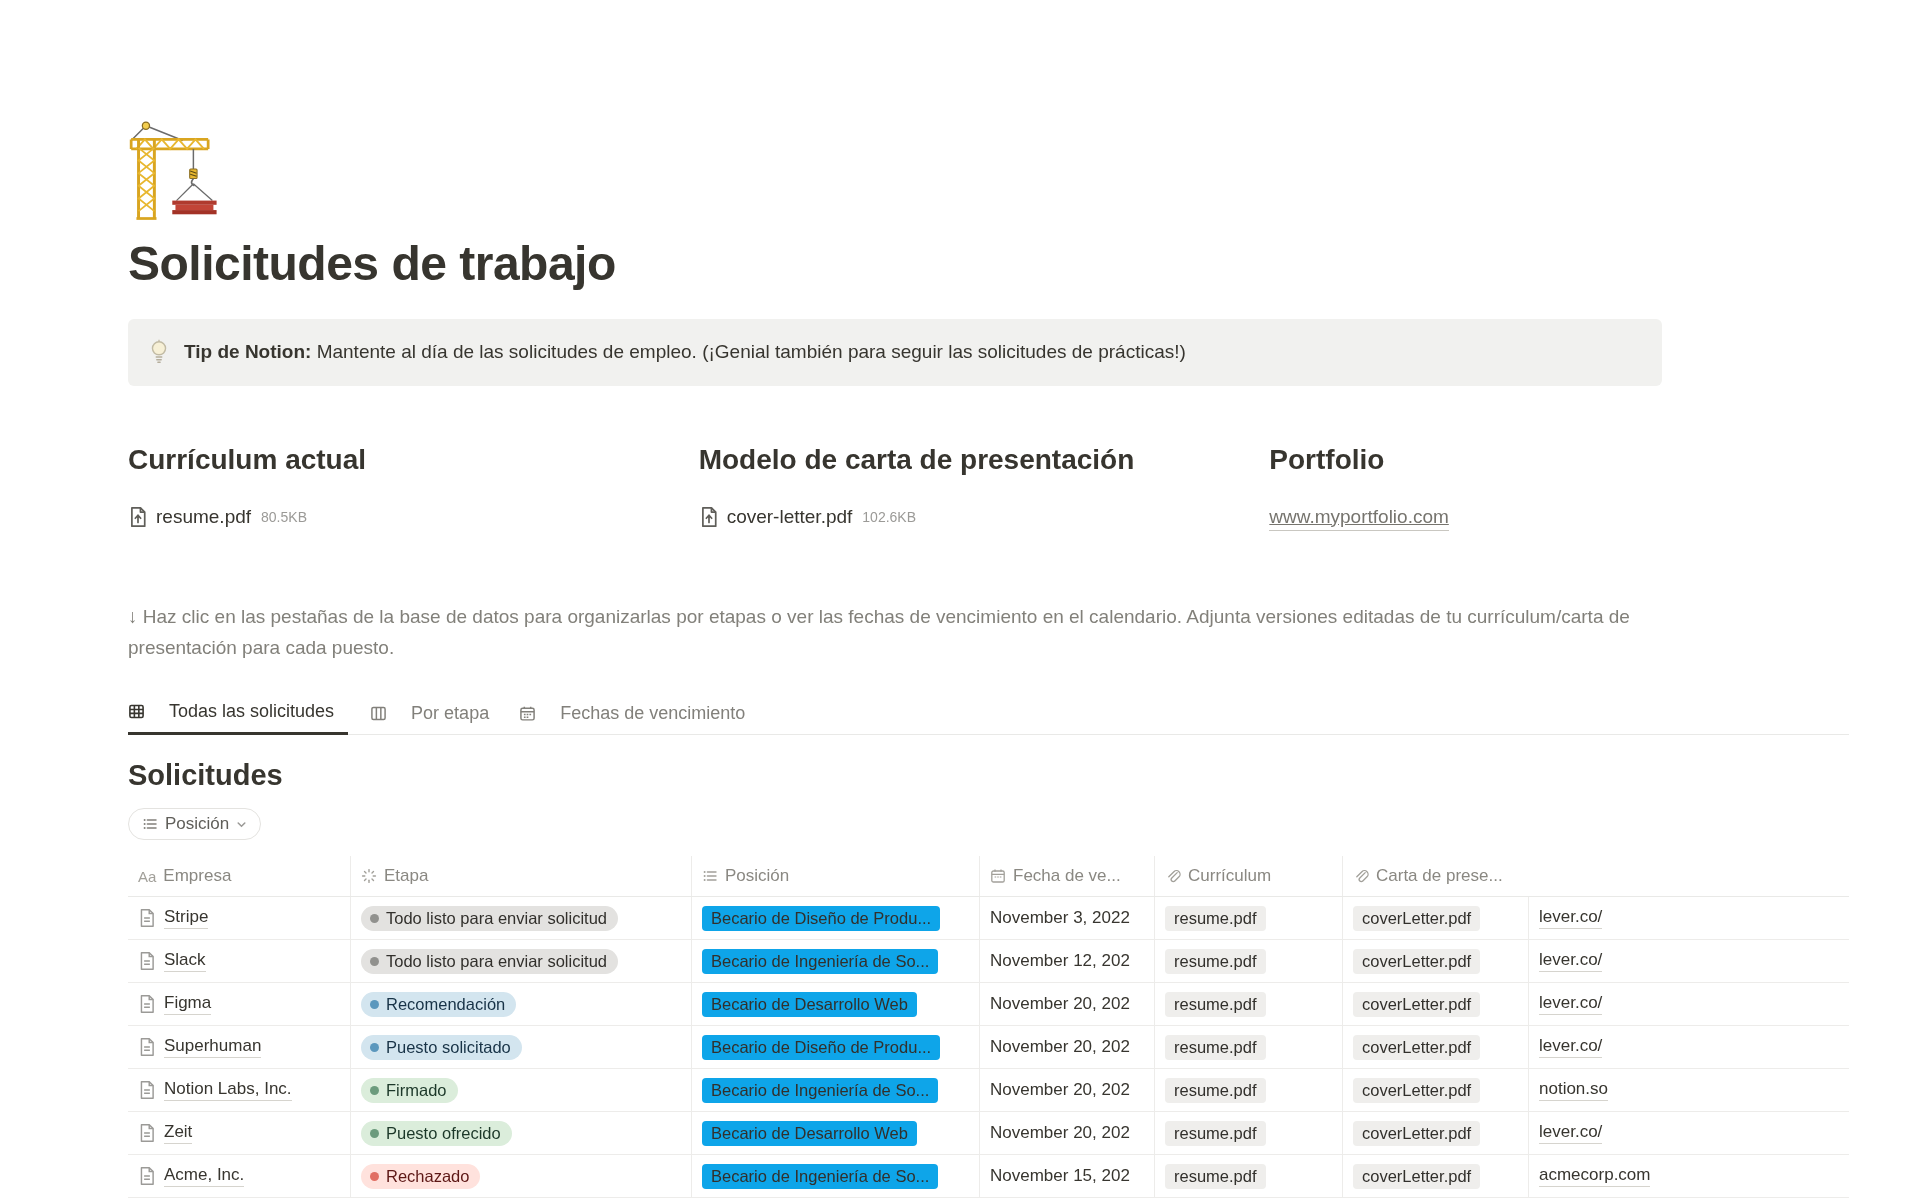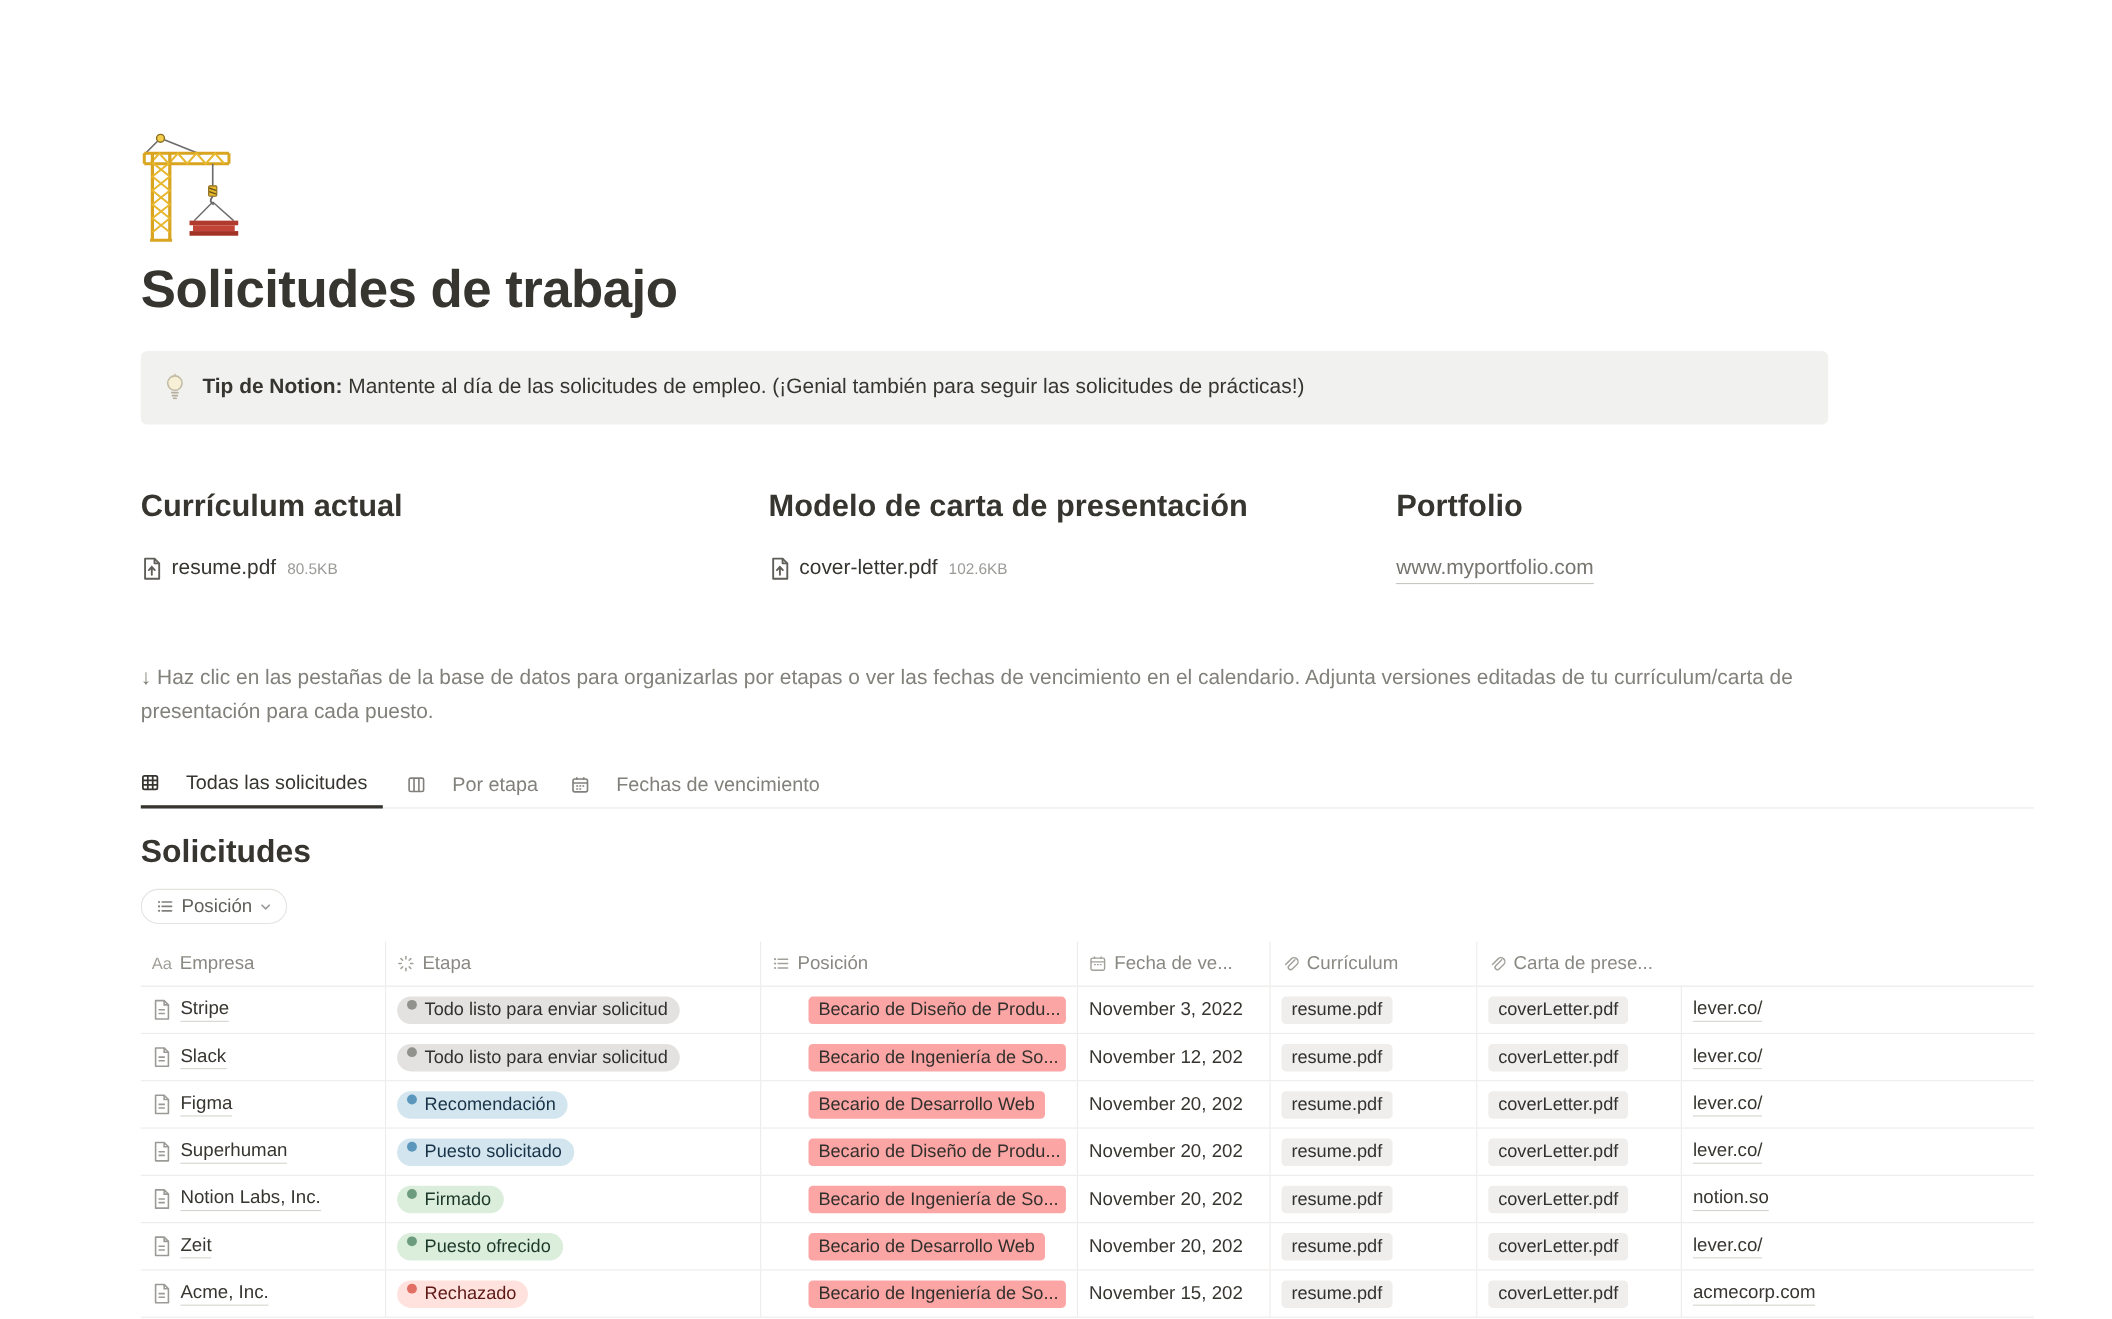--- a/index.html
+++ b/index.html
@@ -17,21 +17,21 @@
     display:flex; align-items:flex-start; gap:14px; font-size:19px; line-height:1.5; }
   .callout b { font-weight:700; }
   .callout .bulb { flex:0 0 auto; margin-top:1px; }
 
   
   .cols { display:grid; grid-template-columns:1fr 1fr 1fr; column-gap:46px; margin-top:58px; }
   .col h3 { font-size:28px; font-weight:700; margin-bottom:30px; color:#37352F; }
   .filerow { display:flex; align-items:center; gap:8px; font-size:19px; }
   .filerow .fname { color:#37352F; }
   .filerow .fsize { font-size:14px; color:#9B9A97; margin-left:2px; }
-  .portfolio-link { font-size:19px; color:#76746E; border-bottom:1px solid #C9C7C1; padding-bottom:2px; cursor:pointer; display:inline-block; }
+  .portfolio-link { font-size:19px; color:#76746E; border-bottom:1px solid #C9C7C1; padding-bottom:2px; cursor:pointer; display:inline-block;text-decoration:underline; }
 
   
   .instructions { margin-top:70px; width:1560px; font-size:19px; line-height:1.65; color:#82807A; }
 
   
   .dbwrap { width:1721px; margin-top:30px; }
   .tabs { display:flex; align-items:flex-end; gap:22px; border-bottom:1px solid #E9E9E7; }
   .tab { display:flex; align-items:center; gap:24px; font-size:18px; padding:8px 8px 10px 0; color:#82807B; cursor:pointer; }
   .tab.active { color:#37352F; font-weight:500; border-bottom:3px solid #37352F; margin-bottom:-1px; padding-right:14px; }
   .tab svg { display:block; }
@@ -48,29 +48,29 @@
   .thead .hcell { display:flex; align-items:center; gap:7px; font-size:17px; color:#8A8882;
     padding:9px 10px; border-right:1px solid #EDECEA; height:40px; white-space:nowrap; overflow:hidden; }
   .thead .hcell:last-child { border-right:none; }
   .hcell .aa { font-size:15px; color:#A2A09A; letter-spacing:0; }
   .trow { border-bottom:1px solid #EDECEA; height:43px; }
   .cell { padding:0 10px; border-right:1px solid #EDECEA; height:100%; display:flex; align-items:center;
     overflow:hidden; white-space:nowrap; font-size:17px; }
   .cell:last-child { border-right:none; }
   .c-company { gap:8px; }
   .company-name { font-weight:500; border-bottom:1px solid #D6D4CE; padding-bottom:1px; cursor:pointer; }
-  .badge { display:inline-flex; align-items:flex-start; gap:7px; border-radius:999px; padding:3px 11px 3px 9px;
+  .badge { display:inline-flex; align-items:center; gap:7px; border-radius:999px; padding:3px 11px 3px 9px;
     font-size:16.5px; cursor:pointer; }
   .badge .dot { width:9px; height:9px; border-radius:50%; flex:0 0 auto; }
   .badge.gray  { background:#E3E2E0; color:#32302C; }  .badge.gray .dot  { background:#91918E; }
   .badge.blue  { background:#D3E5EF; color:#183347; }  .badge.blue .dot  { background:#5B97BD; }
   .badge.green { background:#DBEDDB; color:#1C3829; }  .badge.green .dot { background:#6C9B7D; }
   .badge.red   { background:#FFE2DD; color:#5D1715; }  .badge.red .dot   { background:#E16F64; }
-  .tag { background:#fca5a5; border-radius:4px; padding:3px 9px; font-size:16.5px; color:#32302C;
-    max-width:100%; overflow:hidden; white-space:nowrap; cursor:pointer;margin-left:33px; }
+  .tag { background:#0ea5e9; border-radius:4px; padding:3px 9px; font-size:16.5px; color:#32302C;
+    max-width:100%; overflow:hidden; white-space:nowrap; cursor:pointer; }
   .filechip { background:#EFEEEC; border-radius:4px; padding:3px 9px; font-size:16.5px; color:#32302C; cursor:pointer; }
   .urllink { border-bottom:1px solid #D6D4CE; padding-bottom:1px; cursor:pointer; color:#37352F; }
   .c-due { color:#37352F; }
 
   
   .count-row { width:223px; display:flex; justify-content:flex-end; align-items:baseline; gap:9px; padding:11px 10px; }
 
   svg { flex:0 0 auto; }
 </style>
 </head>

